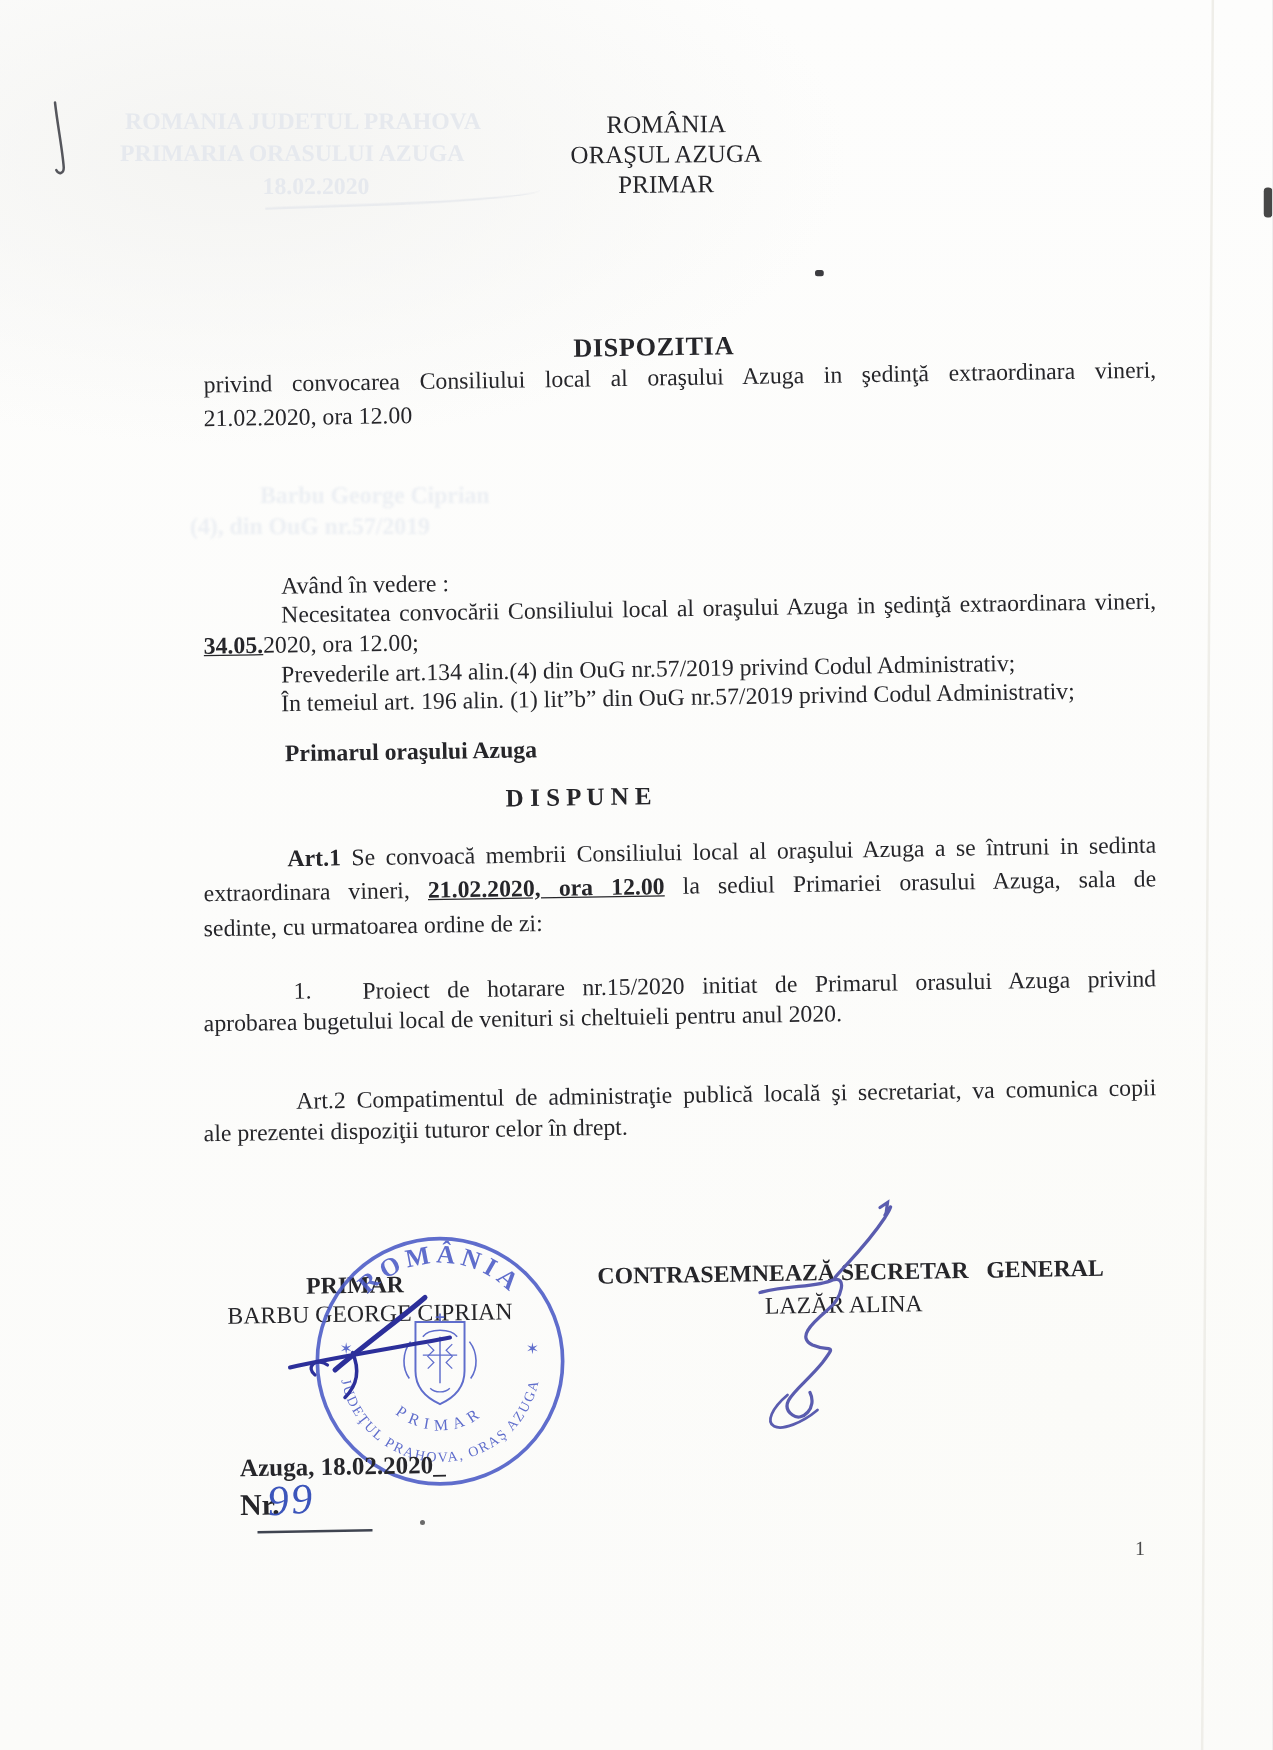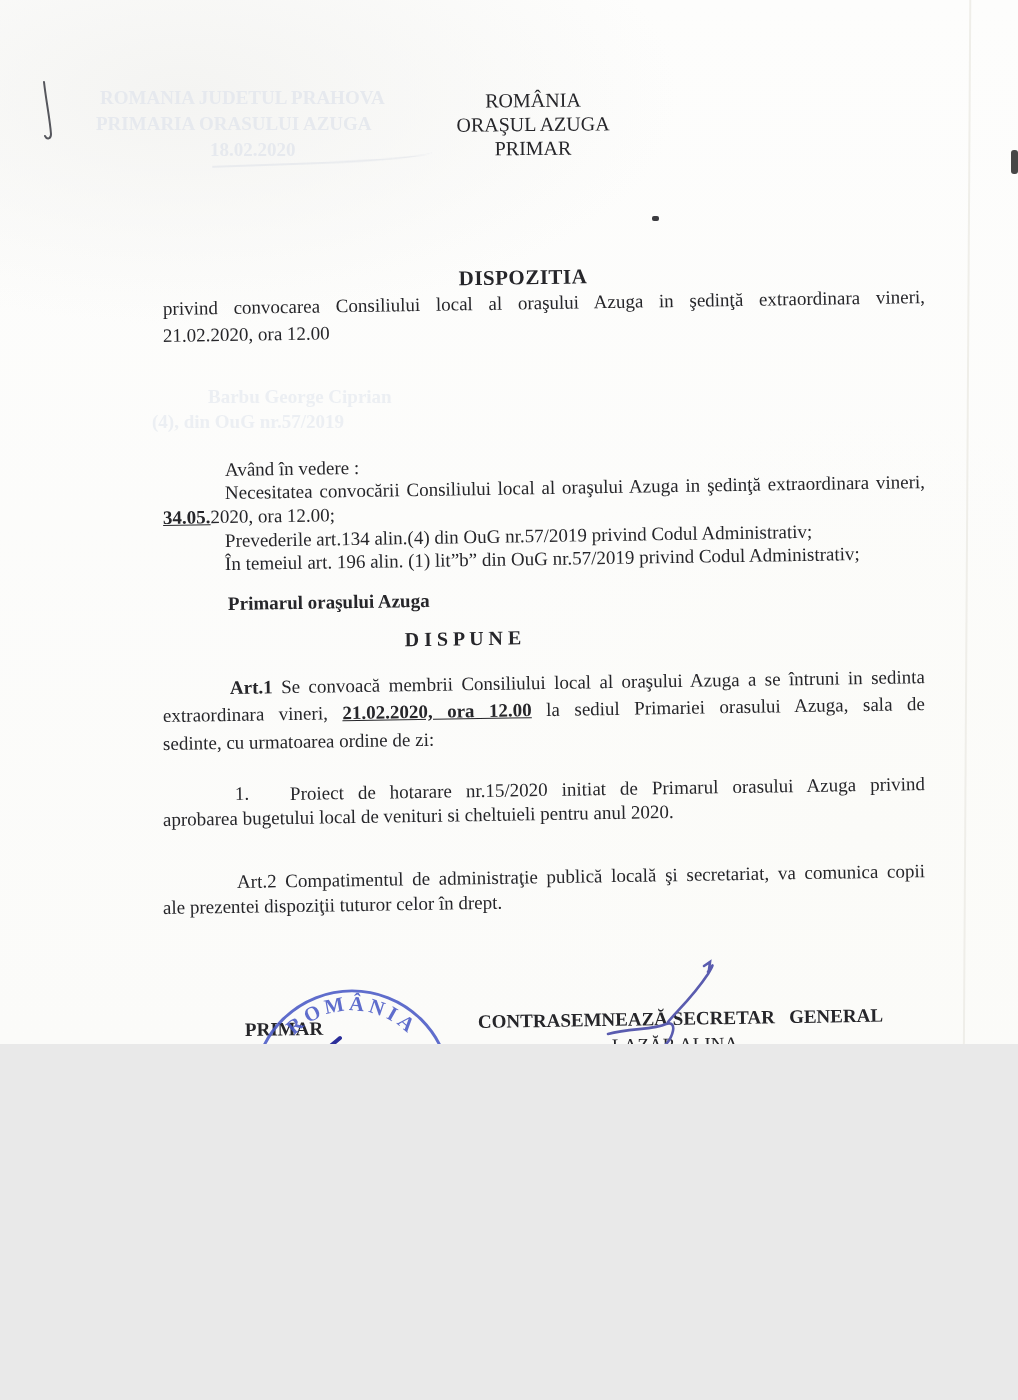--- a/index.html
+++ b/index.html
@@ -1,17 +1,17 @@
 <!DOCTYPE html>
 <html><head>
 <meta charset="utf-8">
 <style>
   html,body{margin:0;padding:0;background:#e9e9e9;}
   .page{
-    position:relative;width:1018px;height:1044px;overflow:hidden;
+    position:relative;width:1018px;height:1400px;overflow:hidden;
     background:
       radial-gradient(900px 420px at 18% 9%, #f4f4f2 0%, rgba(244,244,242,0) 55%),
       radial-gradient(700px 700px at 85% 80%, #fbfbf8 0%, rgba(251,251,248,0) 60%),
       linear-gradient(#fdfdfc,#fbfbf9);
     font-family:"Liberation Serif","DejaVu Serif",serif;
     color:#26262a;
   }
   .ln{position:absolute;font-size:19px;line-height:1.25;white-space:nowrap;}
   .tilt{transform:rotate(-0.9deg);transform-origin:0 50%;}
   .tilt-sm{transform:rotate(-0.5deg);transform-origin:50% 50%;}

